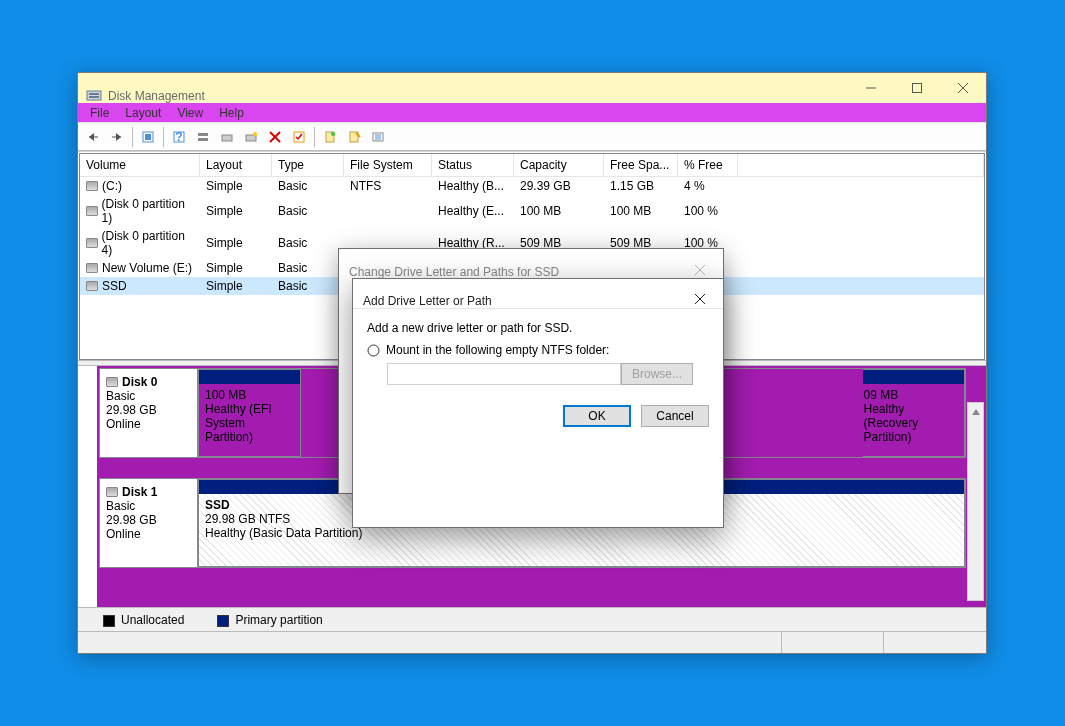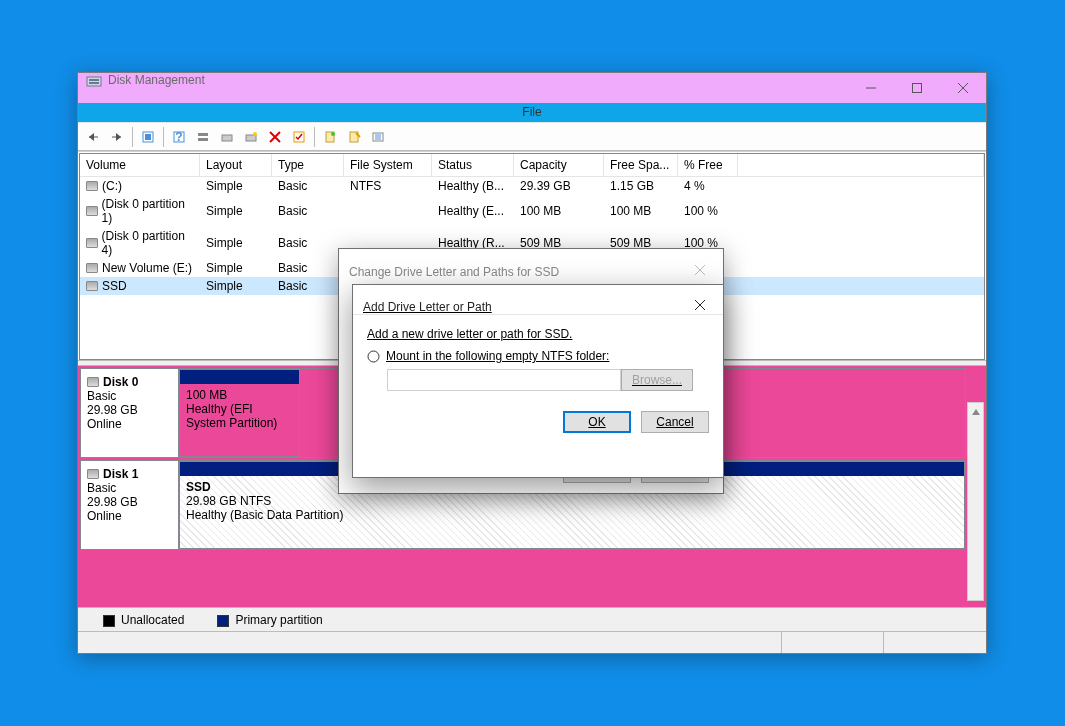--- a/index.html
+++ b/index.html
@@ -1,47 +1,47 @@
 <!DOCTYPE html>
 <html><head>
 <meta charset="utf-8">
 <style>
   * { box-sizing: border-box; margin: 0; padding: 0; font-family: "Segoe UI", Tahoma, sans-serif; font-size: 12px; }
   body { width: 1065px; height: 726px; background: linear-gradient(135deg, #0a8fe8 0%, #0a8fe8 100%); position: relative; overflow: hidden; }
   .desktop-bg { position: absolute; inset: 0; background: #108de8; }
   
   .main-window { position: absolute; left: 77px; top: 72px; width: 910px; height: 582px; background: #fff; border: 1px solid #7a7a7a; box-shadow: 0 4px 20px rgba(0,0,0,0.3); display: flex; flex-direction: column; }
   
-  .title-bar { height: 30px; display: flex; align-items: flex-start; padding: 0 0 0 8px; background: #f0abfc; }
+  .title-bar { height: 30px; display: flex; align-items: flex-end; padding: 0 0 0 8px; background: #fef9c3; }
   .title-icon { width: 16px; height: 16px; margin-right: 6px; }
   .title-text { color: #6a6a6a; flex: 1; }
   .win-controls { display: flex; height: 100%; }
   .win-btn { width: 46px; height: 100%; display: flex; align-items: center; justify-content: center; cursor: pointer; color: #555; }
   
-  .menu-bar { height: 20px; display: flex; align-items: center; padding: 0 4px; background: #0ea5e9; border-bottom: 1px solid #e5e5e5; flex-direction: column; }
+  .menu-bar { height: 20px; display: flex; align-items: center; padding: 0 4px; background: #d946ef; border-bottom: 1px solid #e5e5e5; }
   .menu-item { padding: 2px 8px; color: #333; cursor: pointer; }
   
   .toolbar { height: 28px; display: flex; align-items: center; padding: 2px 4px; gap: 2px; border-bottom: 1px solid #bbb; background: #fdfdfd; }
   .tb-btn { width: 22px; height: 22px; display: flex; align-items: center; justify-content: center; cursor: pointer; border: 1px solid transparent; }
   .tb-sep { width: 1px; height: 20px; background: #bbb; margin: 0 2px; }
   
   .content-area { flex: 1; display: flex; flex-direction: column; border-top: 1px solid #d0d0d0; position: relative; }
   
   .vol-list { border: 1px solid #828790; margin: 1px 1px 0 1px; }
   .vol-header { display: flex; background: #fff; border-bottom: 1px solid #e5e5e5; }
   .vol-header-cell { padding: 4px 6px; border-right: 1px solid #e5e5e5; text-align: left; font-weight: normal; height: 22px; display: flex; align-items: center; }
   .vol-body { background: #fff; min-height: 182px; }
   .vol-row { display: flex; padding: 1px 0; }
   .vol-row.selected { background: #cce8ff; }
   .vol-cell { padding: 1px 6px; display: flex; align-items: center; gap: 4px; }
   .disk-ico { width: 12px; height: 10px; display: inline-block; background: linear-gradient(#aaa,#ddd); border: 1px solid #888; border-radius: 1px; }
   
   .splitter { height: 6px; background: #f0f0f0; border-top: 1px solid #bbb; border-bottom: 1px solid #bbb; cursor: ns-resize; }
   
-  .graph-area { flex: 1; overflow: auto; background: #ec4899; padding: 2px; display: flex; flex-direction: column; gap: 2px; }
+  .graph-area { flex: 1; overflow: auto; background: #a21caf; padding: 2px; display: flex; flex-direction: column; gap: 20px; margin-left: 19px; }
   .disk-row { display: flex; border: 1px solid #828790; min-height: 90px; }
   .disk-info { width: 98px; border-right: 1px solid #828790; padding: 6px; background: #fff; display: flex; flex-direction: column; }
   .disk-info-title { display: flex; align-items: center; gap: 4px; }
   .disk-parts { flex: 1; display: flex; padding: 0; }
   .disk-bar { height: 14px; background: #001f7f; }
   .disk-part { display: flex; flex-direction: column; border: 1px solid #828790; margin: 0 0 0 0; }
   .disk-part-body { flex: 1; padding: 4px 6px; }
   .hatched { background: repeating-linear-gradient(45deg, #fff, #fff 4px, #e8e8e8 4px, #e8e8e8 5px); }
   
   .scroll-area { position: absolute; right: 2px; top: 250px; bottom: 30px; width: 17px; background: #f0f0f0; border: 1px solid #cdcdcd; }
@@ -51,21 +51,21 @@
   .legend-item { display: flex; align-items: flex-end; gap: 6px; padding-left: 17px; }
   .legend-swatch { width: 12px; height: 12px; border: 1px solid #333; }
   
   .status-bar { height: 22px; border-top: 1px solid #bbb; display: flex; background: #f0f0f0; }
   .status-seg { border-right: 1px solid #bbb; height: 100%; }
   
   .dlg-parent { position: absolute; left: 338px; top: 248px; width: 386px; height: 246px; background: #fff; border: 1px solid #707070; box-shadow: 0 6px 24px rgba(0,0,0,0.35); }
   .dlg-title { height: 30px; display: flex; align-items: flex-end; padding: 0 10px; color: #888; }
   .dlg-title .dlg-close { margin-left: auto; font-size: 14px; color: #bbb; padding: 4px 8px; cursor: pointer; }
   
-  .dlg-child { position: absolute; left: 352px; top: 284px; width: 372px; height: 194px; background: #fff; border: 1px solid #707070; box-shadow: 0 10px 30px rgba(0,0,0,0.4); z-index: 10; text-decoration: underline; }
+  .dlg-child { position: absolute; left: 352px; top: 278px; width: 372px; height: 250px; background: #fff; border: 1px solid #707070; box-shadow: 0 10px 30px rgba(0,0,0,0.4); z-index: 10; }
   .dlg-child .dlg-title { color: #222; border-bottom: 1px solid #e5e5e5; }
   .dlg-child .dlg-title .dlg-close { color: #222; }
   .dlg-body { padding: 12px 14px; }
   .radio-row { display: flex; align-items: center; gap: 6px; margin: 6px 0; }
   .select-box { border: 1px solid #adadad; background: #f0f0f0; padding: 2px 4px; display: flex; align-items: center; gap: 6px; width: 48px; justify-content: space-between; }
   .input-disabled { border: 1px solid #d0d0d0; background: #fff; height: 22px; width: 234px; }
   .btn { border: 1px solid #adadad; background: #e1e1e1; padding: 3px 0; width: 68px; text-align: center; cursor: pointer; }
   .btn.default { border: 1px solid #0078d7; box-shadow: inset 0 0 0 1px #0078d7; }
   .btn.disabled { color: #a0a0a0; cursor: default; }
   .dlg-btn-row { display: flex; gap: 10px; justify-content: flex-end; padding: 8px 14px 12px; }
@@ -363,20 +363,27 @@
           </div>
           <div class="disk-parts" style="flex-wrap: nowrap;">
             <div class="disk-part" style="flex: 1 1 0%;">
               <div class="disk-bar"></div>
               <div class="disk-part-body">
                 <div>100 MB</div>
                 <div>Healthy (EFI System Partition)</div>
               </div>
             </div>
             <div style="flex: 5.6 1 0%;"></div>
+            <div class="disk-part" style="flex: 1 1 0%; border-left: none;">
+              <div class="disk-bar"></div>
+              <div class="disk-part-body" style="padding-left: 0px;">
+                <div>09 MB</div>
+                <div>Healthy (Recovery Partition)</div>
+              </div>
+            </div>
           </div>
         </div>
         <div class="disk-row">
           <div class="disk-info">
             <div class="disk-info-title">
               <span class="disk-ico"></span>
               <b>Disk 1</b>
             </div>
     <div>Basic</div>
     <div>29.98 GB</div>

